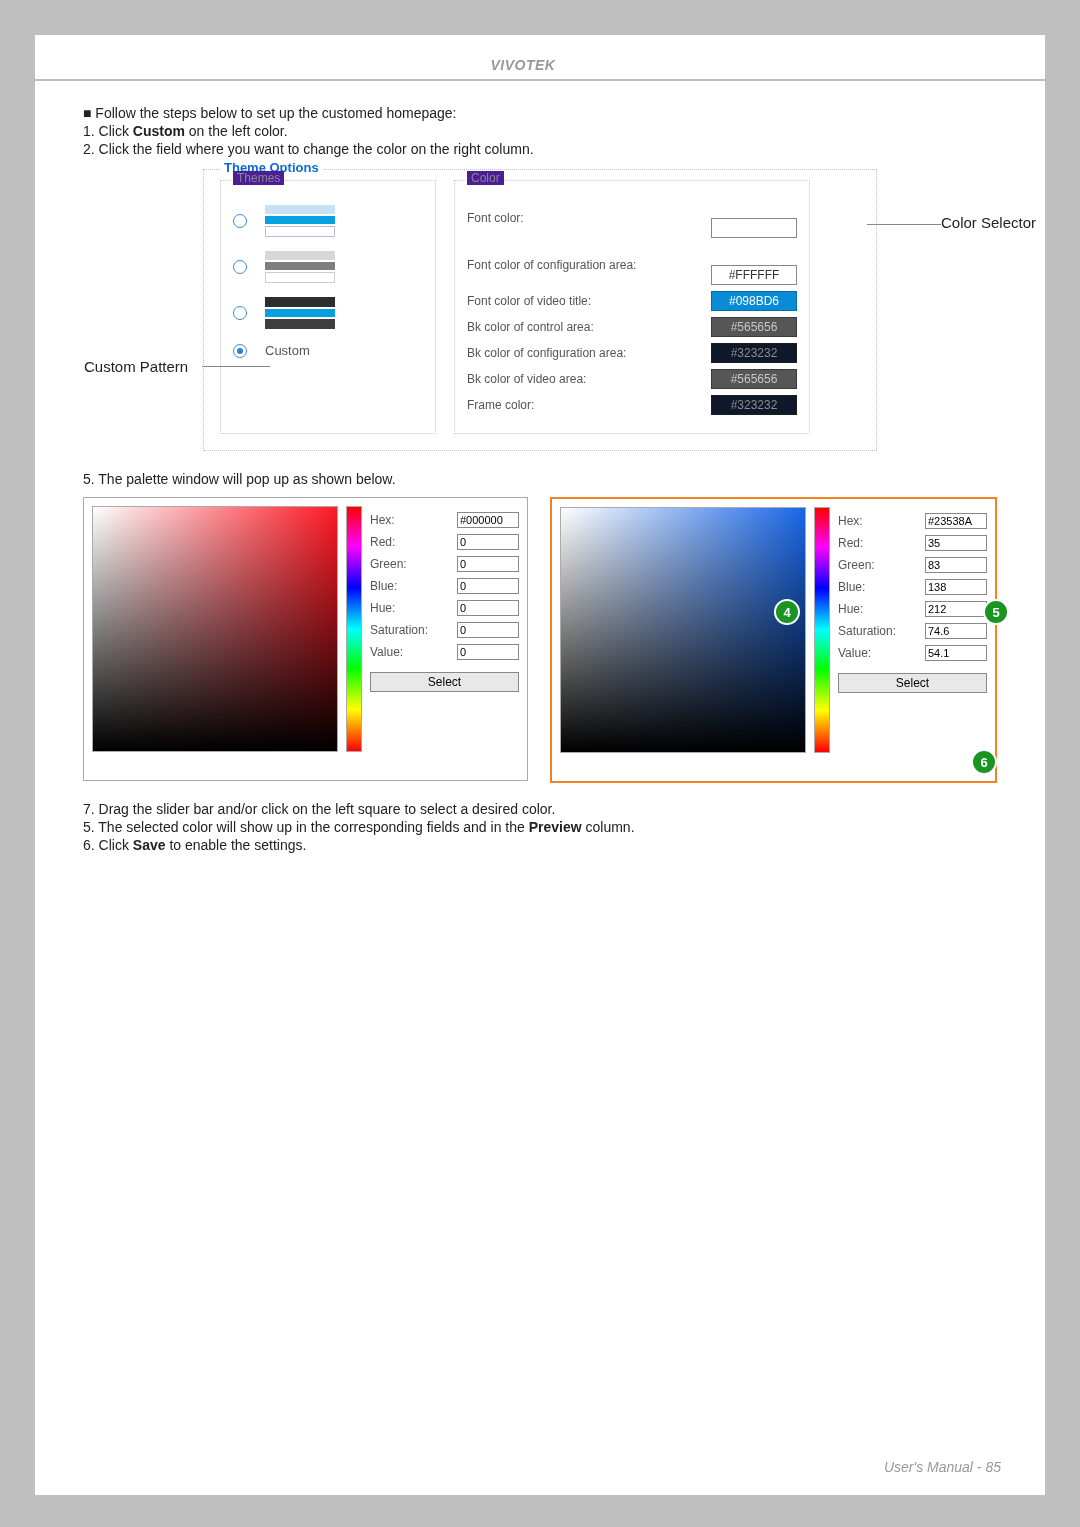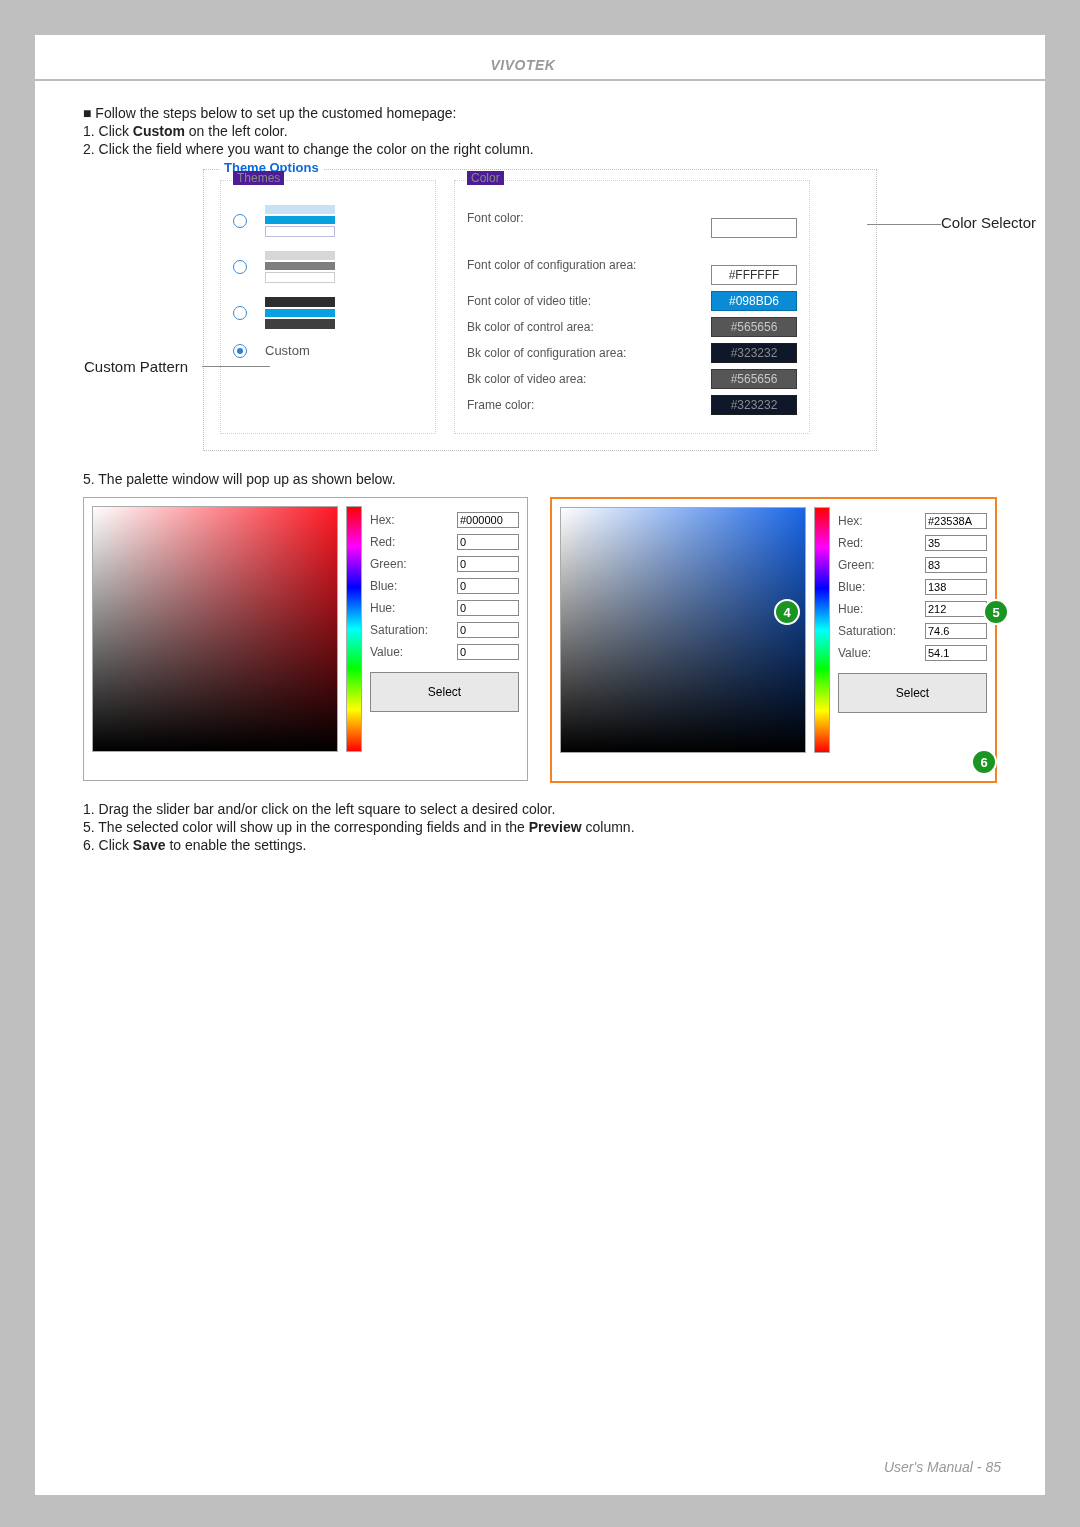--- a/index.html
+++ b/index.html
@@ -197,21 +197,21 @@
     font-size:11px;
     border:1px solid #888;
     padding:1px 2px;
   }
   .fields .select-btn {
     width:100%;
     margin-top:6px;
     font-size:12px;
     border:1px solid #888;
     background:#e8e8e8;
-    padding:12px 0;
+    padding:2px 0;
   }
   .bubble {
     position:absolute;
     width:22px; height:22px;
     border-radius:50%;
     background:#1a9522;
     border:2px solid #fff;
     color:#fff;
     font-weight:bold;
     font-size:13px;
@@ -384,21 +384,21 @@
               <input value="54.1" style="">
             </div>
           <button class="select-btn">Select</button>
         </div>
         <div class="bubble" style="left:222px; top:100px">4</div>
         <div class="bubble" style="right:-14px; top:100px">5</div>
         <div class="bubble" style="right:-2px; bottom:6px">6</div>
       </div>
     </div>
 
-    <div class="step-line">1. Drag the slider bar and/or click on the left square to select a desired color.</div>
+    <div class="step-line">7. Drag the slider bar and/or click on the left square to select a desired color.</div>
     <div class="step-line">
       <span>5. The selected color will show up in the corresponding fields and in the </span><b>Preview</b><span> column.</span>
     </div>
     <div class="step-line">
       <span>6. Click </span><b>Save</b><span> to enable the settings.</span>
     </div>
   </div>
 
   <div class="footer">User's Manual - 85</div>
 </div>

